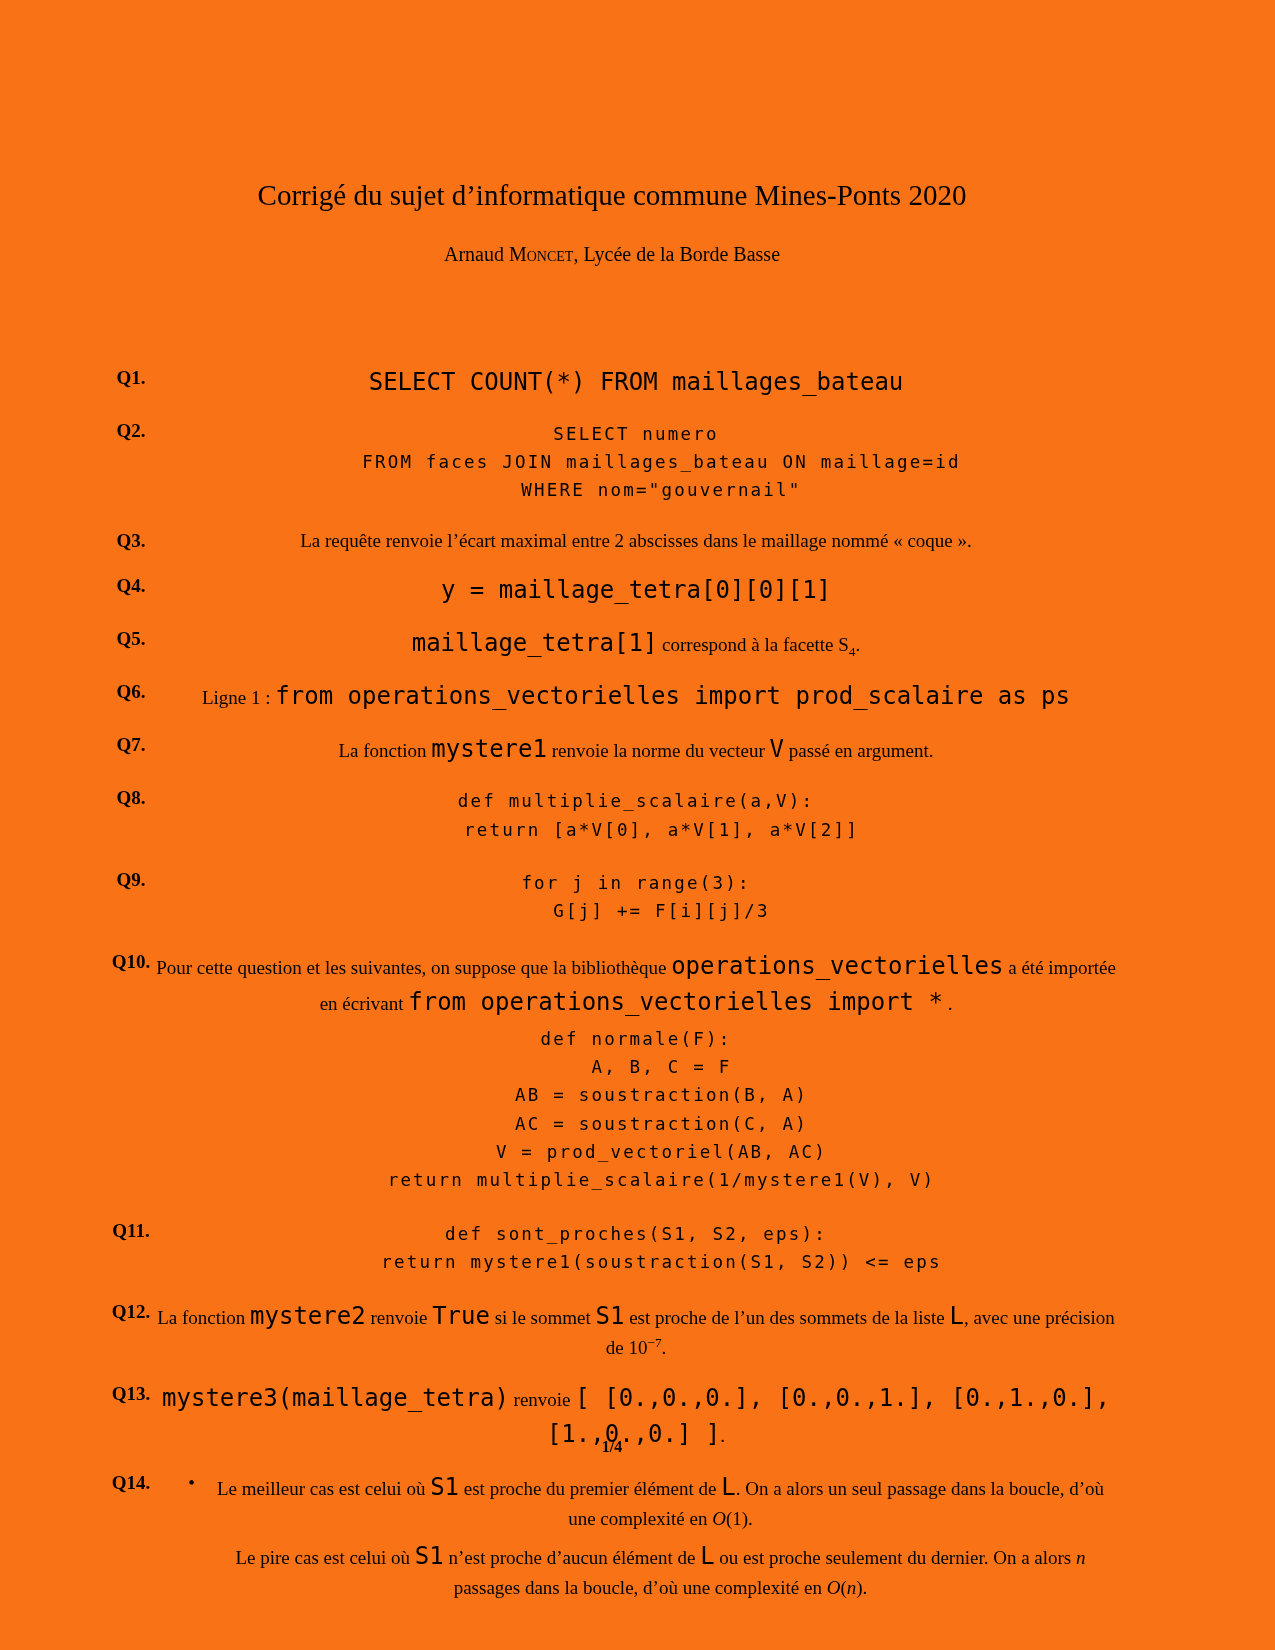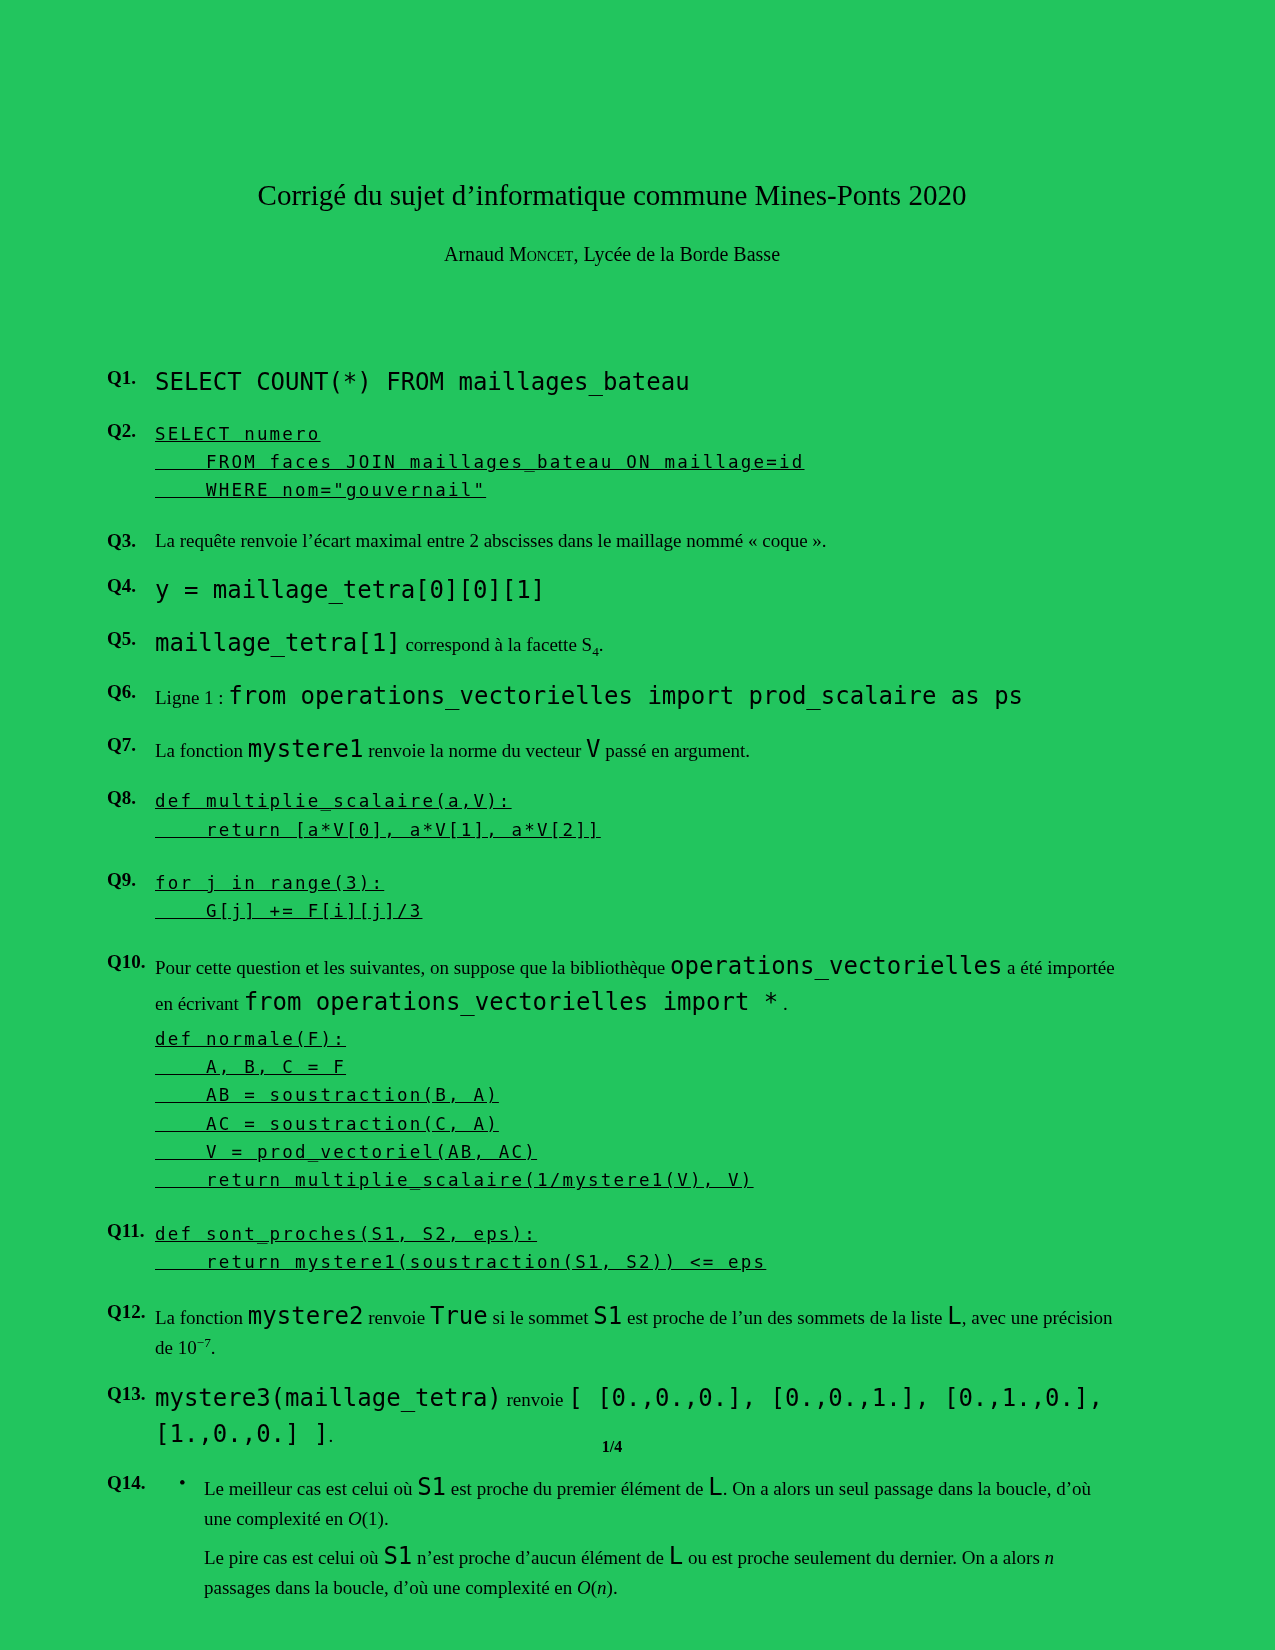--- a/index.html
+++ b/index.html
@@ -2,21 +2,21 @@
 <html><head>
 <meta charset="utf-8">
 <style>
   * { box-sizing: border-box; }
   html, body { margin: 0; padding: 0; background: #ffffff; }
   .page {
     position: relative;
     width: 1275px;
     height: 1650px;
     margin: 0 auto;
-    background: #22c55e;
+    background: #f97316;
     color: #000000;
     font-family: "Liberation Serif", serif;
     font-size: 19px;
     padding: 178px 158px 0 107px;
     overflow: hidden;
   }
   .title {
     text-align: center;
     font-size: 29px;
     font-weight: 400;
@@ -26,20 +26,21 @@
   .author {
     text-align: center;
     font-size: 20px;
     margin: 0 0 98px 0;
   }
   .sc { font-variant: small-caps; }
   .q {
     display: flex;
     align-items: flex-start;
     margin-bottom: 12px;
+    text-align: center;
   }
   .q-label {
     flex: 0 0 48px;
     font-weight: 700;
     line-height: 1.5;
   }
   .q-content {
     flex: 1;
     min-width: 0;
   }
@@ -53,21 +54,20 @@
     font-family: "DejaVu Sans Mono", monospace;
     font-size: 24px;
   }
   .codeblock {
     font-family: "DejaVu Sans Mono", monospace;
     font-size: 17.5px;
     letter-spacing: 2.2px;
     white-space: pre;
     line-height: 1.62;
     margin: 3px 0 10px 0;
-    text-decoration: underline;
   }
   sub, sup { font-size: 70%; line-height: 0; }
   .bullet-row {
     display: flex;
     padding-left: 24px;
   }
   .bullet-marker {
     flex: 0 0 25px;
     line-height: 1.5;
   }

